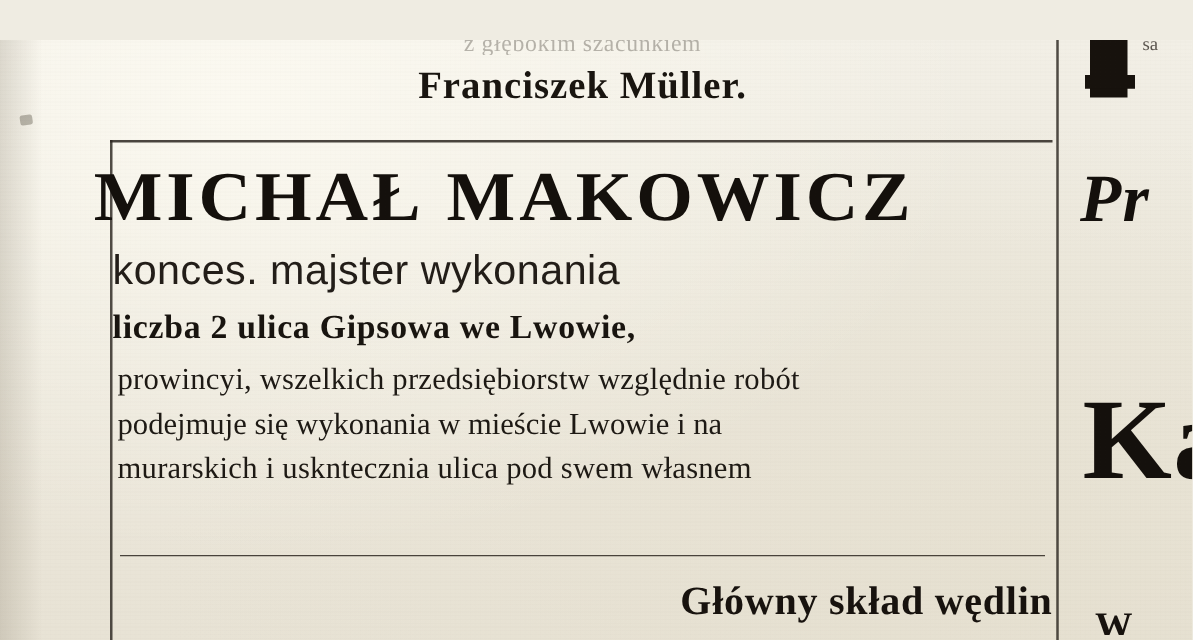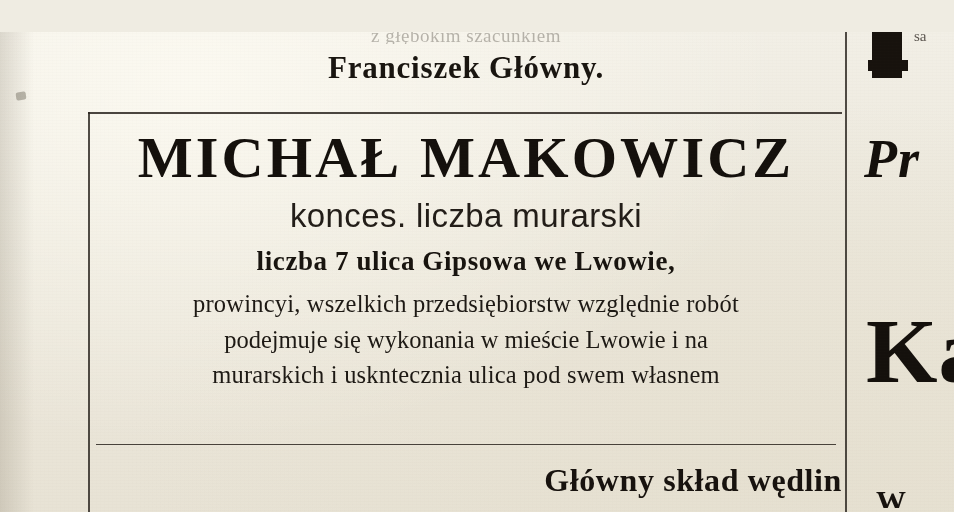--- a/index.html
+++ b/index.html
@@ -84,21 +84,21 @@
     margin-top: 6px;
     color: #191510;
   }
 
   
   .ad {
     position: absolute;
     left: 90px;
     top: 86px;
     width: 752px;
-    text-align: center;
+    text-align: left;
   }
   .ad-title {
     font-family: "Liberation Serif", serif;
     font-weight: bold;
     font-size: 56px;
     letter-spacing: 3px;
     line-height: 1.0;
     margin-top: 12px;
     color: #14100c;
     transform: scaleX(1.04);
@@ -249,27 +249,27 @@
 
 <div class="page">
 
   <div class="rule-v col-left"></div>
   <div class="rule-v col-right"></div>
   <div class="rule-h top"></div>
   <div class="rule-h mid"></div>
 
   <div class="top-block">
     <div class="top-faint">z głębokim szacunkiem</div>
-    <div class="top-name">Franciszek Główny.</div>
+    <div class="top-name">Franciszek Müller.</div>
   </div>
 
   <div class="ad">
     <div class="ad-title">MICHAŁ MAKOWICZ</div>
-    <div class="ad-sub">konces. liczba murarski</div>
-    <div class="ad-addr">liczba 7 ulica Gipsowa  we Lwowie,</div>
+    <div class="ad-sub">konces. majster wykonania</div>
+    <div class="ad-addr">liczba 2 ulica Gipsowa  we Lwowie,</div>
     <div class="ad-body">
       <span class="ln justify">prowincyi, wszelkich przedsiębiorstw względnie robót</span>
       <span class="ln">podejmuje się wykonania w mieście Lwowie i na</span>
       <span class="ln justify">murarskich i uskntecznia ulica pod swem własnem</span>
     </div>
   </div>
 
   <div class="lower">
     <div class="lower-head">Główny skład wędlin</div>
     <div class="lower-oraz">ulica</div>

